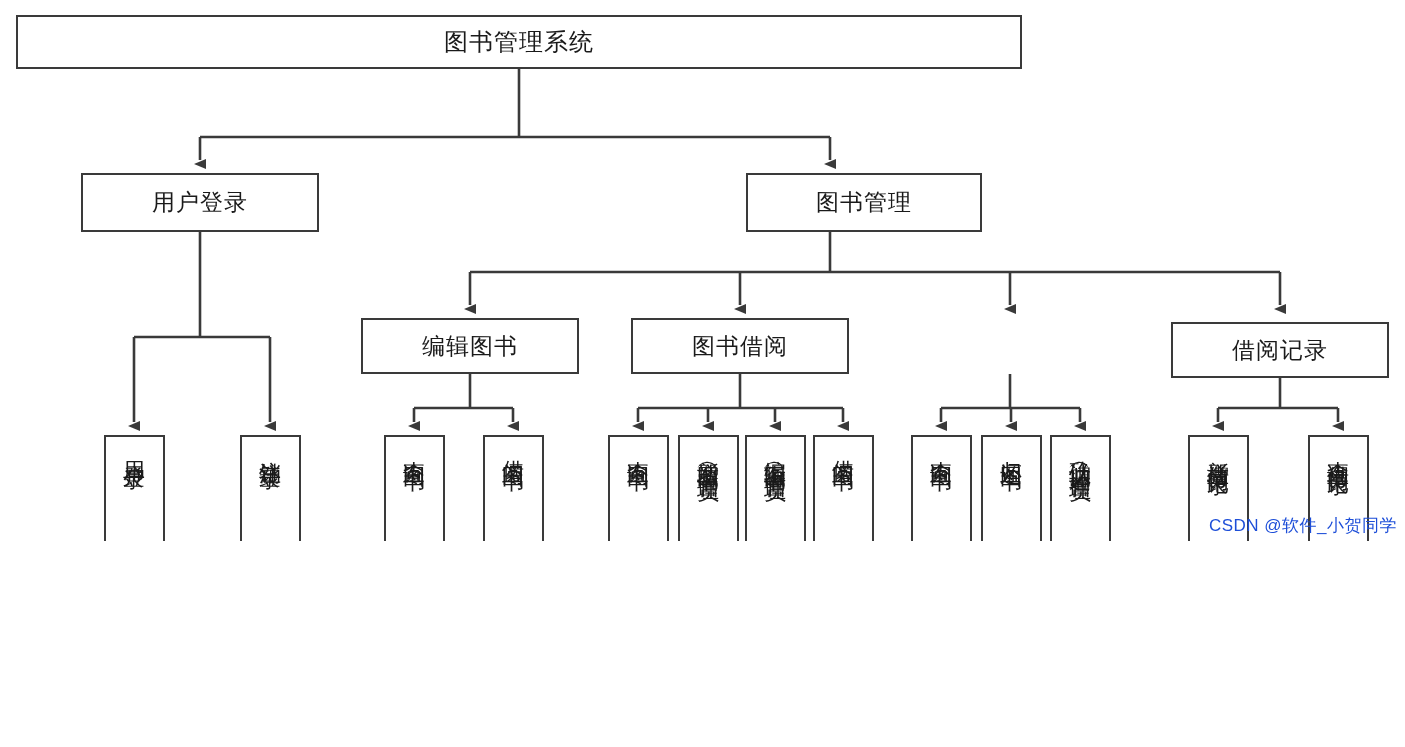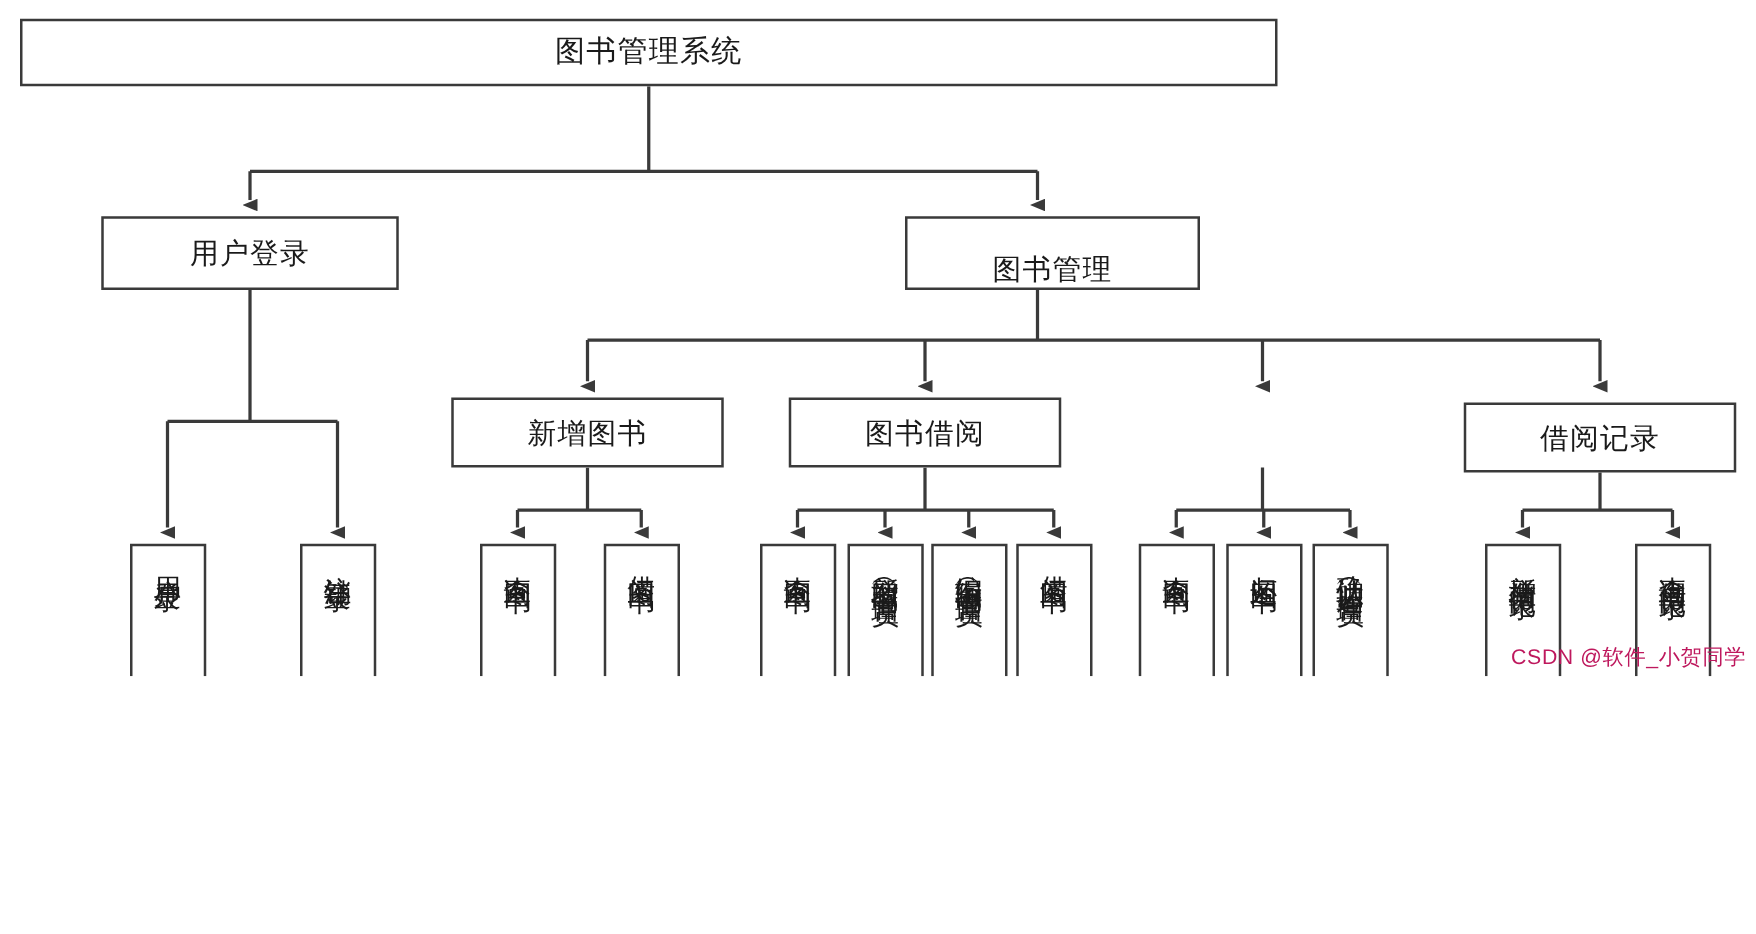--- a/index.html
+++ b/index.html
@@ -59,21 +59,21 @@
     max-height: 285px;
   }
   .node.root .label {
     font-size: 24px;
   }
   #watermark {
     position: absolute;
     right: 8px;
     bottom: 4px;
     font-size: 17px;
-    color: #be185d;
+    color: #1d4ed8;
     letter-spacing: 0.5px;
     z-index: 5;
     white-space: nowrap;
   }
 </style>
 </head>
 <body>
 
 <div id="canvas">
 
@@ -120,26 +120,26 @@
       </g>
   </svg>
 
   <div class="node root" style="left: 16px; top: 15px; width: 1006px; height: 54px;">
     <span class="label">图书管理系统</span>
   </div>
 
   <div class="node" style="left: 81px; top: 173px; width: 238px; height: 59px;">
     <span class="label">用户登录</span>
   </div>
-  <div class="node" style="left: 724px; top: 173px; width: 236px; height: 59px; align-items: flex-end;">
+  <div class="node" style="left: 746px; top: 173px; width: 236px; height: 59px;">
     <span class="label">图书管理</span>
   </div>
 
   <div class="node" style="left: 361px; top: 318px; width: 218px; height: 56px;">
-    <span class="label">新增图书</span>
+    <span class="label">编辑图书</span>
   </div>
   <div class="node" style="left: 631px; top: 318px; width: 218px; height: 56px;">
     <span class="label">图书借阅</span>
   </div>
   <div class="node" style="left: 1171px; top: 322px; width: 218px; height: 56px;">
     <span class="label">借阅记录</span>
   </div>
 
   <div class="node leaf" style="left: 104px; top: 435px; width: 61px; height: 299px;">
     <span class="label">用户登录</span>

